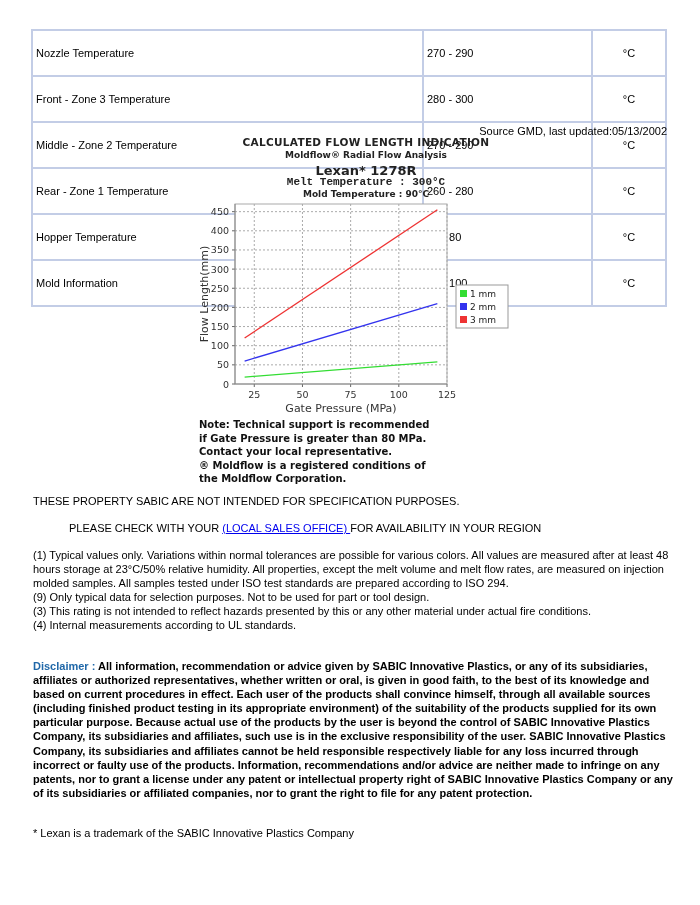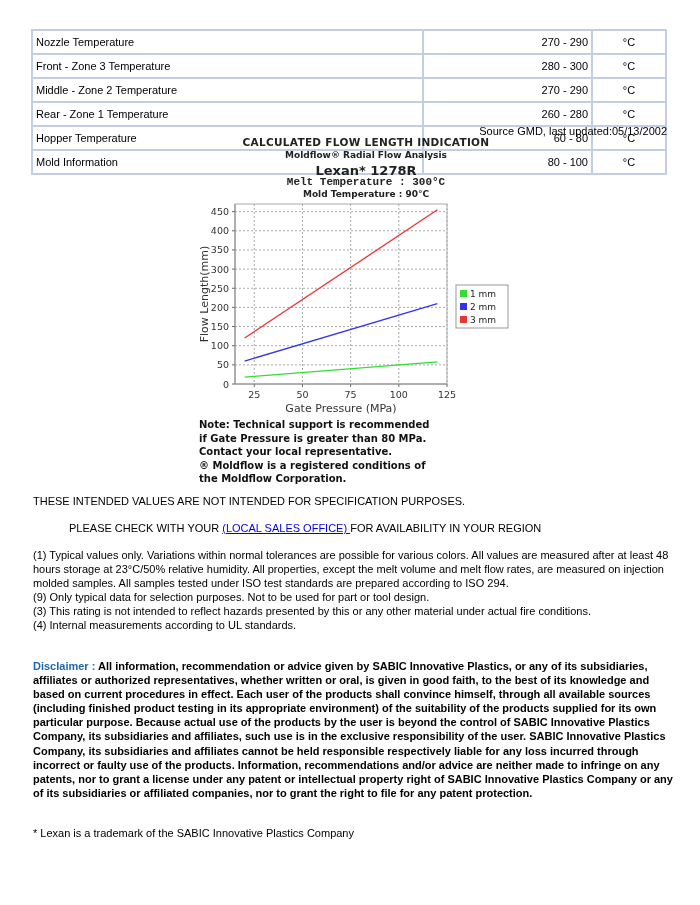--- a/index.html
+++ b/index.html
@@ -1,19 +1,19 @@
 <!DOCTYPE html>
 <html><head>
 <meta charset="utf-8">
 <style>
   html, body { margin: 0; padding: 0; background: #ffffff; }
   body { width: 700px; height: 905px; position: relative; font-family: "Liberation Sans", sans-serif; color: #000; overflow: hidden; }
   #proc-table { position: absolute; left: 31px; top: 29px; width: 636px; border-collapse: collapse; font-size: 11px; }
-  #proc-table td { border: 2px solid #c3cde6; height: 12px; padding: 5px 3px; line-height: 12px; }
-  #proc-table td.v { text-align: right; width: 161px; }
+  #proc-table td { border: 2px solid #c3cde6; height: 12px; padding: 16px 3px; line-height: 12px; }
+  #proc-table td.v { text-align: left; width: 161px; }
   #proc-table td.u { text-align: center; width: 66px; }
   .source { position: absolute; right: 33px; top: 125px; font-size: 11px; }
   .chart-wrap { position: absolute; left: 195px; top: 136px; width: 320px; height: 350px; }
   .chart-title { position: absolute; left: 16px; width: 310px; text-align: center; font-family: "DejaVu Sans", sans-serif; font-weight: bold; color: #222; }
   .t1 { top: 0; font-size: 10.5px; letter-spacing: 0.3px; }
   .t2 { top: 14px; font-size: 9px; }
   .t3 { top: 27px; font-size: 13px; }
   .t4 { top: 40px; font-size: 11px; font-family: Liberation Mono, monospace; }
   .t5 { top: 53px; font-size: 9px; }
   svg text { font-family: "DejaVu Sans", sans-serif; }
@@ -132,21 +132,21 @@
       <text x="275" y="108" font-size="9" fill="#222">2 mm</text>
       <rect x="265" y="114" width="7" height="7" fill="#ee3333"></rect>
       <text x="275" y="121" font-size="9" fill="#222">3 mm</text>
     </svg>
   <div class="note">
     <div>Note:  Technical support is recommended if Gate Pressure is greater than 80 MPa. Contact your local representative.</div>
     <div>® Moldflow is a registered conditions of the Moldflow Corporation.</div>
   </div>
 </div>
 
-<div class="p p1">THESE INTENDED VALUES ARE NOT INTENDED FOR SPECIFICATION PURPOSES.</div>
+<div class="p p1">THESE PROPERTY SABIC ARE NOT INTENDED FOR SPECIFICATION PURPOSES.</div>
 <div class="p p2">
   <span>PLEASE CHECK WITH YOUR </span><a href="#">(LOCAL SALES OFFICE) </a><span>FOR AVAILABILITY IN YOUR REGION</span>
 </div>
 <div class="p p3">
   <div>(1) Typical values only. Variations within normal tolerances are possible for various colors. All values are measured after at least 48 hours storage at 23°C/50% relative humidity. All properties, except the melt volume and melt flow rates, are measured on injection molded samples. All samples tested under ISO test standards are prepared according to ISO 294.</div>
   <div>(9) Only typical data for selection purposes. Not to be used for part or tool design.</div>
   <div>(3) This rating is not intended to reflect hazards presented by this or any other material under actual fire conditions.</div>
   <div>(4) Internal measurements according to UL standards.</div>
 </div>
 <div class="disc"><span class="lab">Disclaimer : </span><span>All information, recommendation or advice given by SABIC Innovative Plastics, or any of its subsidiaries, affiliates or authorized representatives, whether written or oral, is given in good faith, to the best of its knowledge and based on current procedures in effect. Each user of the products shall convince himself, through all available sources (including finished product testing in its appropriate environment) of the suitability of the products supplied for its own particular purpose. Because actual use of the products by the user is beyond the control of SABIC Innovative Plastics Company, its subsidiaries and affiliates, such use is in the exclusive responsibility of the user. SABIC Innovative Plastics Company, its subsidiaries and affiliates cannot be held responsible respectively liable for any loss incurred through incorrect or faulty use of the products. Information, recommendations and/or advice are neither made to infringe on any patents, nor to grant a license under any patent or intellectual property right of SABIC Innovative Plastics Company or any of its subsidiaries or affiliated companies, nor to grant the right to file for any patent protection.</span></div>

